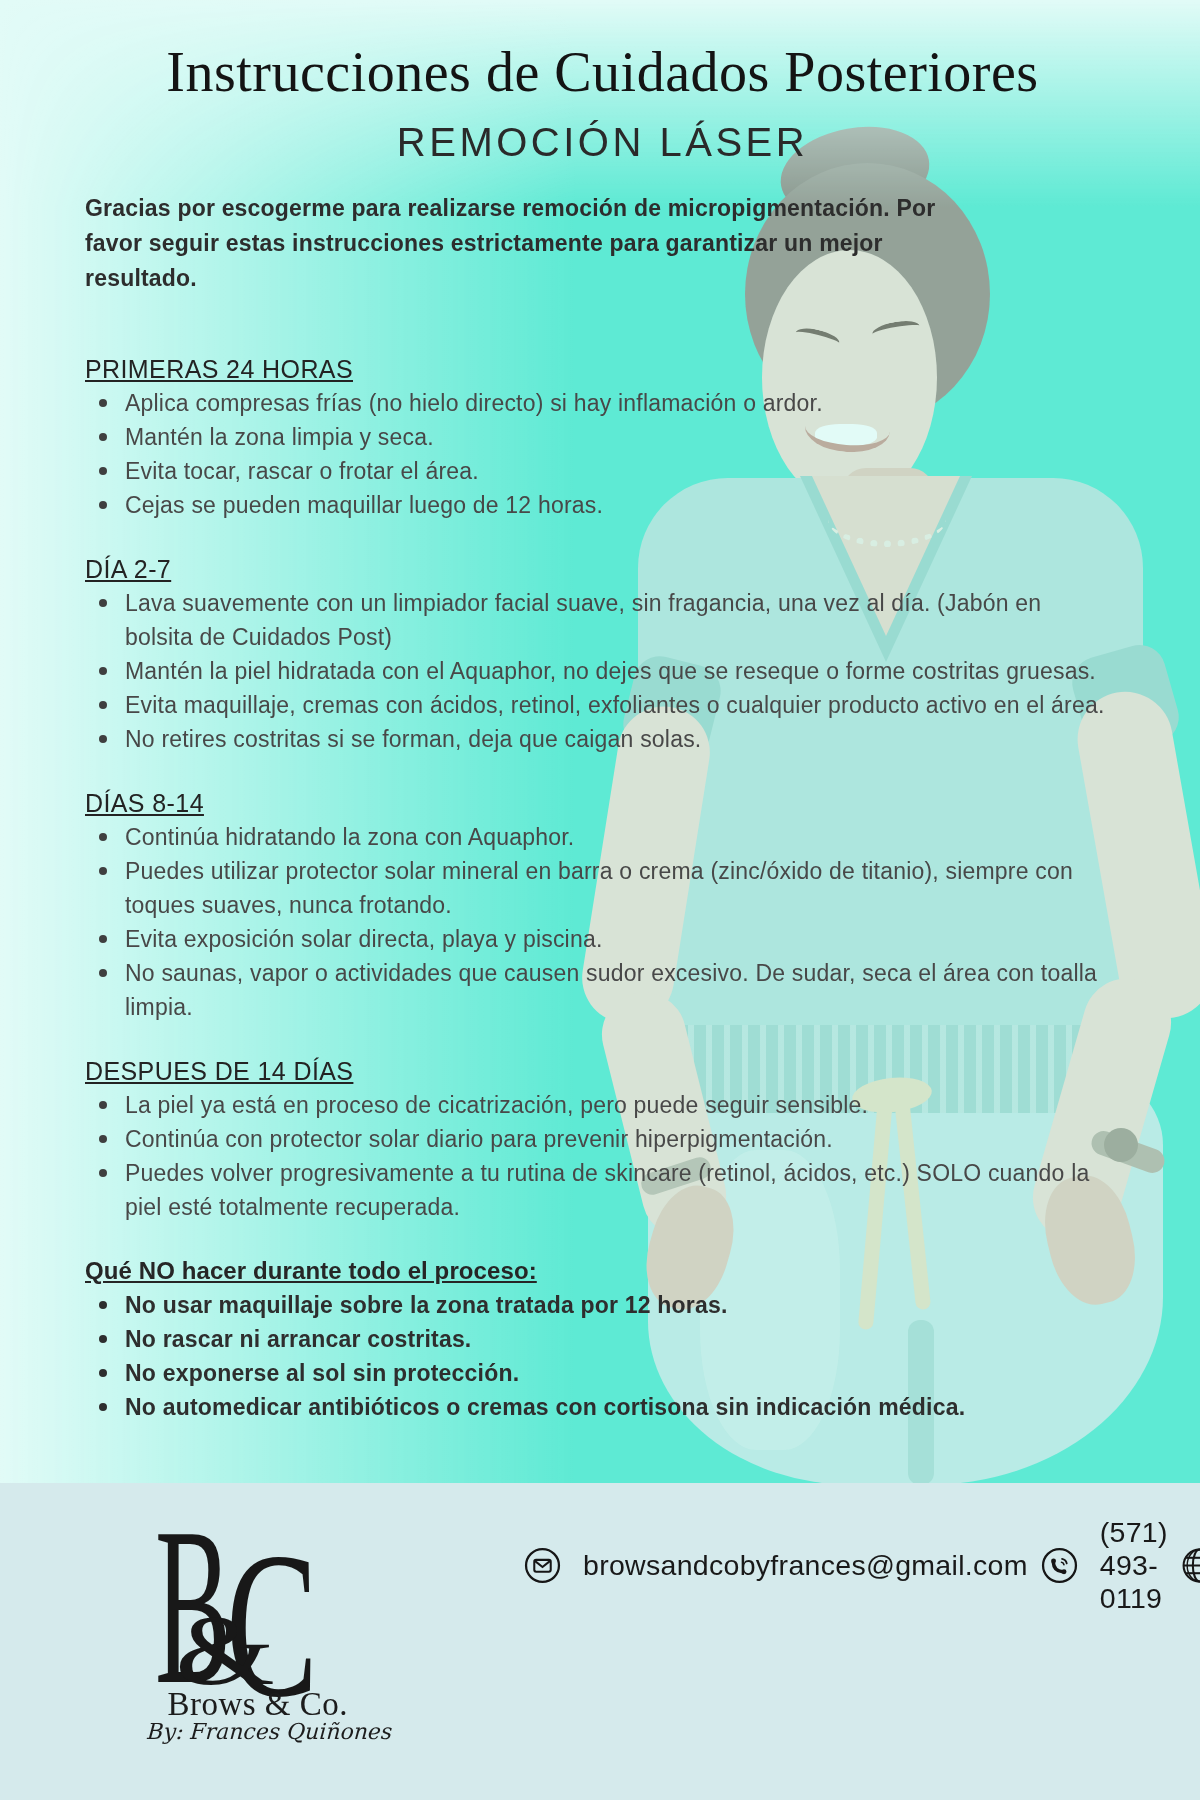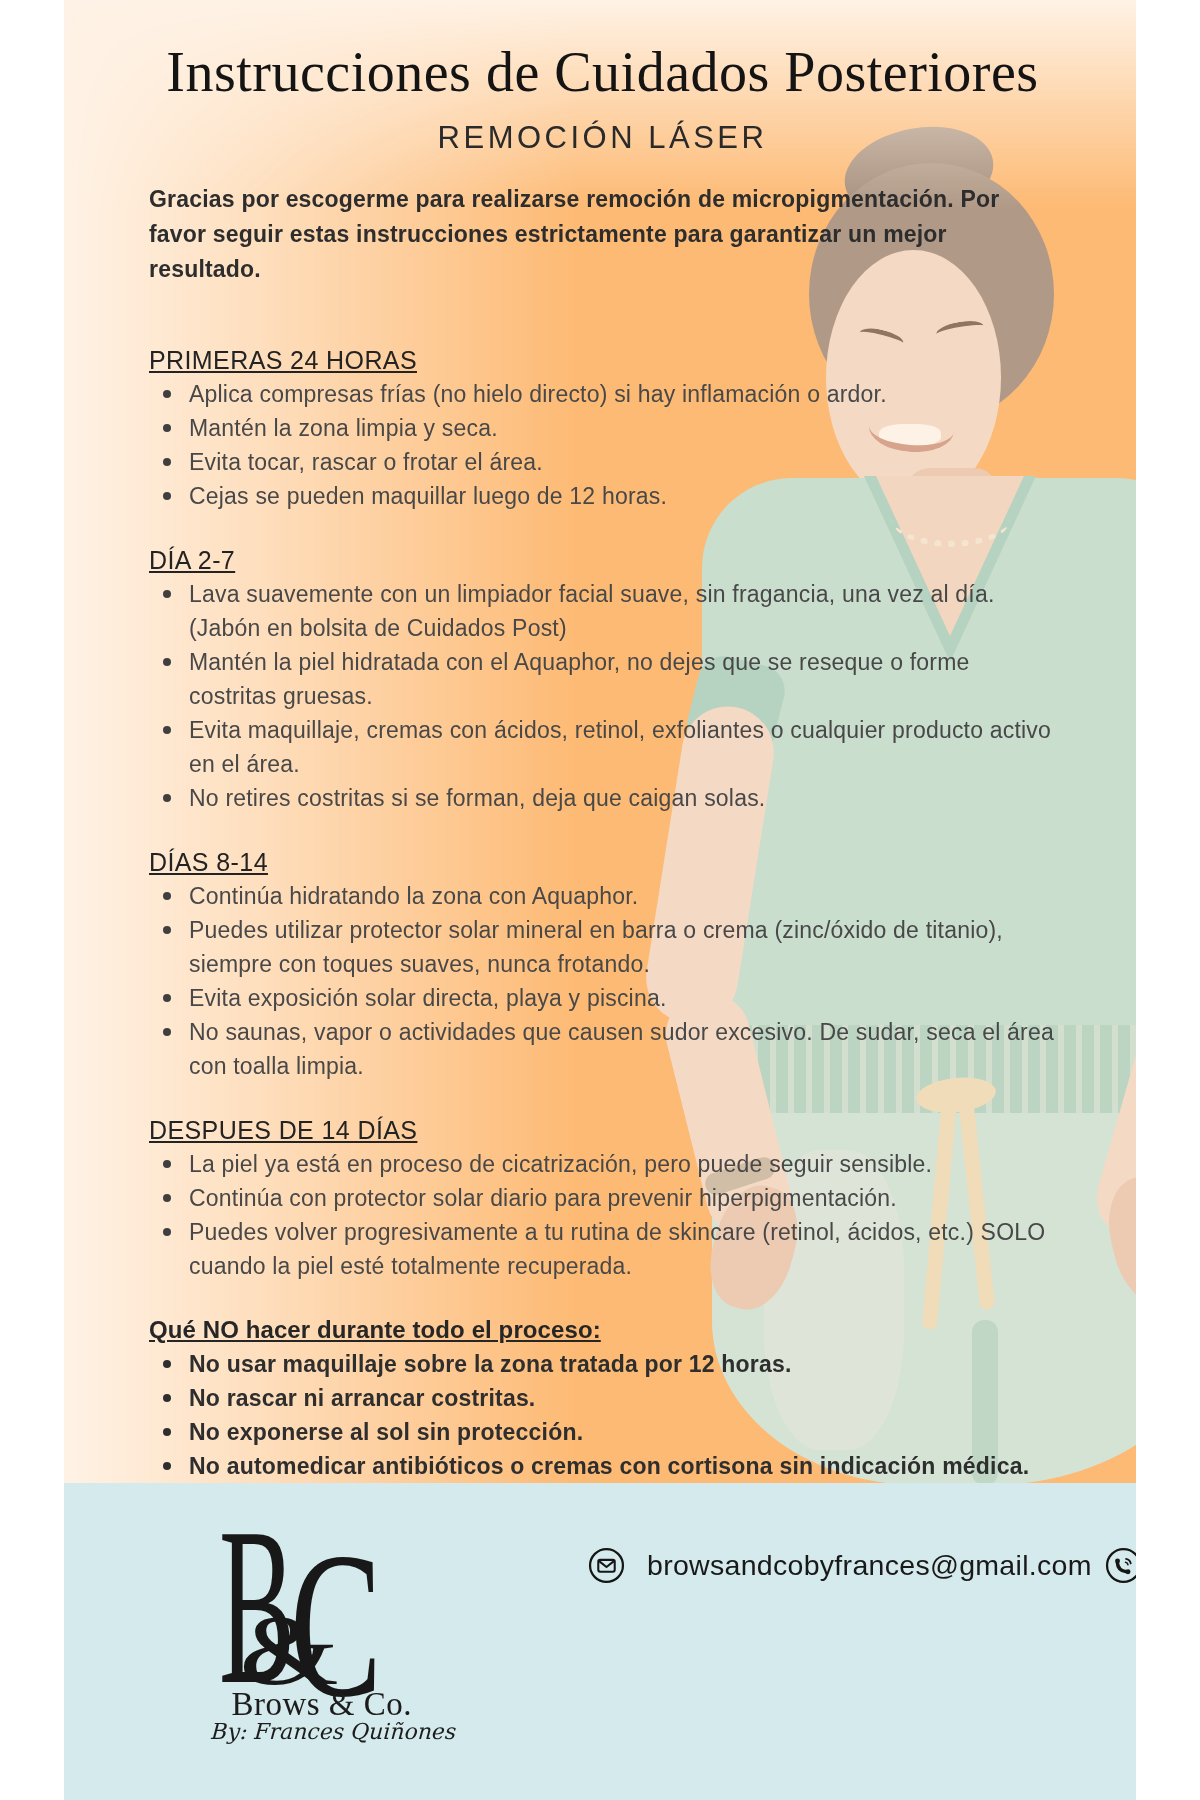--- a/index.html
+++ b/index.html
@@ -1,35 +1,35 @@
 <!DOCTYPE html>
 <html><head>
 <meta charset="utf-8">
 <style>
   * { margin:0; padding:0; box-sizing:border-box; }
   html,body { background:#ffffff; }
   .page {
-    position:relative; width:1072px; height:1800px; margin:0 auto;
-    background:#fdba74; overflow:hidden;
+    position:relative; width:1200px; height:1800px; margin:0 auto;
+    background:#5eead4; overflow:hidden;
     font-family:"Liberation Sans", sans-serif; color:#474747;
   }
 
   
   .hero { position:absolute; inset:0 0 317px 0; overflow:hidden; opacity:.82; z-index:0; }
   .ph { position:absolute; }
 
   
   .content { position:relative; z-index:2; padding:0 80px 0 85px; }
   h1.title {
     font-family:"Liberation Serif", serif; font-weight:400;
     font-size:56px; letter-spacing:.5px; color:#141414;
     text-align:center; margin-top:40px;
   }
   .subtitle {
-    text-align:center; font-size:31px; letter-spacing:3.5px;
+    text-align:center; font-size:40px; letter-spacing:3.5px;
     color:#2a2a2a; margin-top:16px; font-weight:400;
   }
   .intro {
     margin-top:26px; font-weight:700; font-size:23px; line-height:35px;
     color:#2d2d2d; max-width:905px; letter-spacing:.2px;
   }
   section h2 {
     font-weight:400; font-size:25px; line-height:34px; letter-spacing:.4px;
     color:#232323; margin:30px 0 0;text-decoration:underline;
   }

